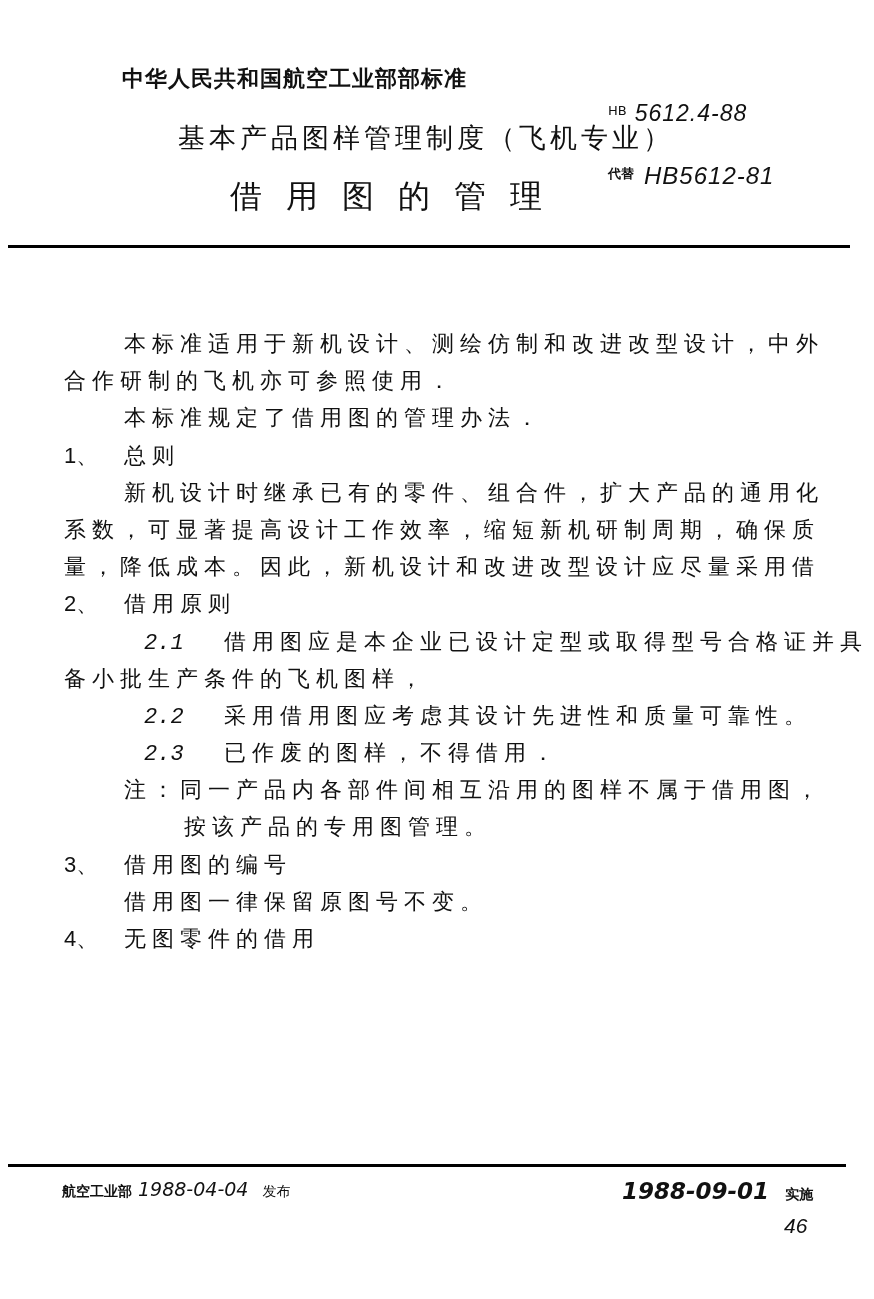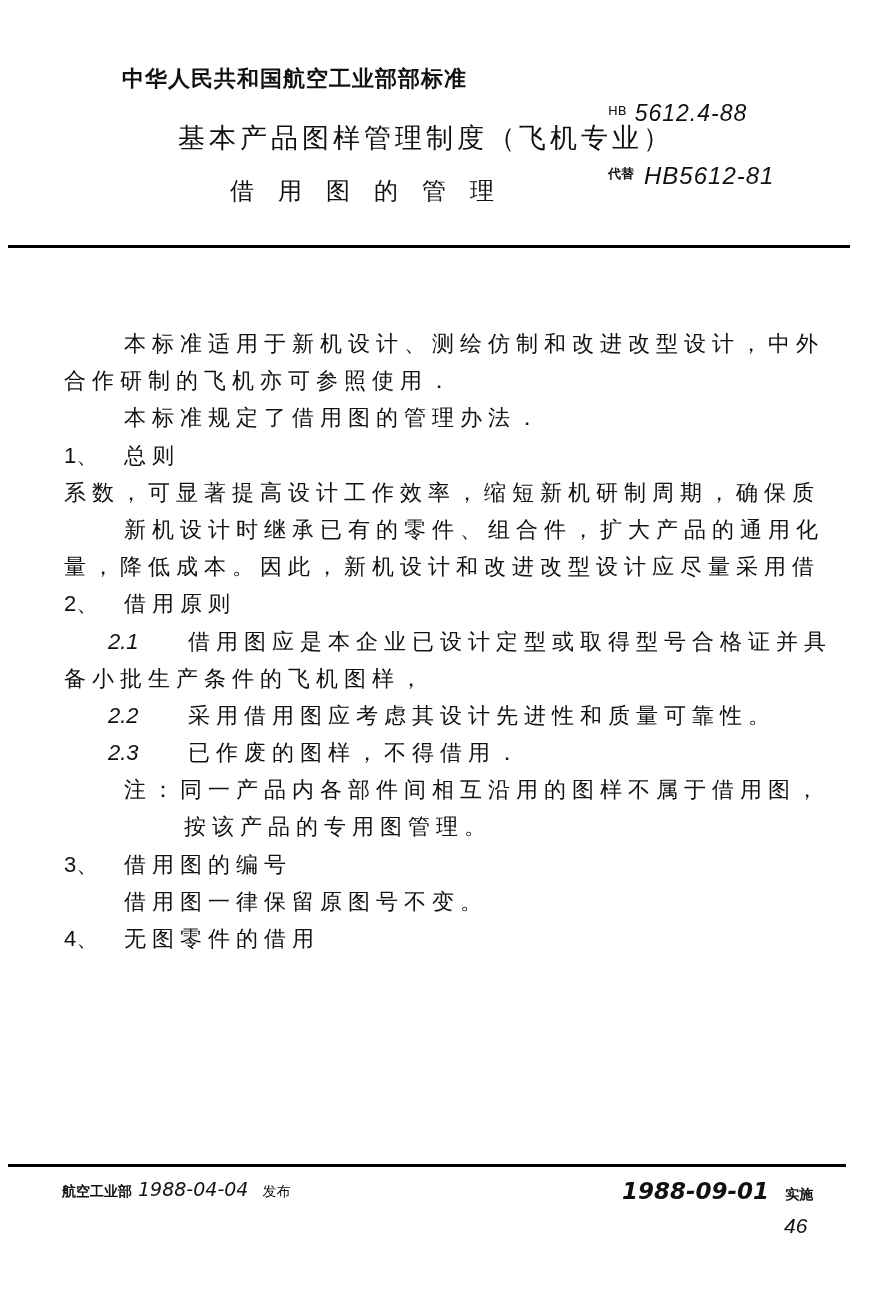--- a/index.html
+++ b/index.html
@@ -10,21 +10,21 @@
     }
     .abs { position: absolute; white-space: nowrap; }
     .issuer {
       left: 122px; top: 64px; font-size: 22px; font-weight: bold; letter-spacing: 1px;
     }
     .title1 {
       left: 178px; top: 120px; font-size: 27px; letter-spacing: 4px;
       font-family: "DejaVu Serif", "Liberation Serif", serif;
     }
     .title2 {
-      left: 230px; top: 175px; font-size: 24px; letter-spacing: 24px;
+      left: 230px; top: 175px; font-size: 32px; letter-spacing: 24px;
       font-family: "DejaVu Serif", "Liberation Serif", serif;
     }
     .std-no { left: 608px; top: 100px; font-size: 22px; }
     .std-no .prefix { font-size: 13px; margin-right: 8px; vertical-align: 6px; }
     .std-no .num { font-style: italic; font-family: "Liberation Sans", sans-serif; font-size: 23px; letter-spacing: 1px; }
     .replace-no { left: 608px; top: 162px; font-size: 22px; }
     .replace-no .prefix { font-size: 13px; margin-right: 10px; vertical-align: 6px; font-weight: bold; }
     .replace-no .num { font-style: italic; font-family: "Liberation Sans", sans-serif; font-size: 24px; letter-spacing: 1px; }
 
     .rule { position: absolute; left: 8px; width: 842px; height: 3px; background: #000; }
@@ -34,21 +34,21 @@
     .body-text {
       position: absolute; left: 64px; width: 760px; top: 325px;
       font-size: 22px; line-height: 37.2px; letter-spacing: 6px;
       font-family: "DejaVu Serif", "Liberation Serif", serif;
     }
     .line { white-space: nowrap; height: 37.2px; }
     .ind1 { padding-left: 60px; }
     .ind2 { padding-left: 44px; }
     .ind3 { padding-left: 60px; }
     .ind4 { padding-left: 120px; }
-    .num-label { display: inline-block; width: 80px; font-family: Liberation Sans, sans-serif; font-style: italic; letter-spacing: 0; }
+    .num-label { display: inline-block; width: 80px; font-family: Liberation Mono, monospace; font-style: italic; letter-spacing: 0; margin-left: 36px; }
     .sec-label { display: inline-block; width: 60px; font-family: "Liberation Sans", sans-serif; letter-spacing: 0; }
 
     .footer-left { left: 62px; top: 1178px; font-size: 14px; font-weight: bold; }
     .footer-left .date { font-style: italic; font-size: 19px; font-weight: normal; margin: 0 14px 0 6px; }
     .footer-left .pub { font-weight: normal; }
     .footer-right { left: 622px; top: 1178px; font-size: 14px; font-weight: bold; }
     .footer-right .date { font-style: italic; font-size: 23px; margin-right: 16px; }
     .page-num { left: 784px; top: 1214px; font-size: 21px; font-style: italic; font-family: "Liberation Sans", sans-serif; }
   </style>
 </head>
@@ -68,22 +68,22 @@
 <div class="rule top"></div>
 
 <div class="body-text">
   <div class="line ind1">本标准适用于新机设计、测绘仿制和改进改型设计，中外</div>
   <div class="line">合作研制的飞机亦可参照使用．</div>
   <div class="line ind1">本标准规定了借用图的管理办法．</div>
 
   <div class="line">
     <span class="sec-label">1、</span><span>总则</span>
   </div>
+  <div class="line ind1">新机设计时继承已有的零件、组合件，扩大产品的通用化</div>
   <div class="line">系数，可显著提高设计工作效率，缩短新机研制周期，确保质</div>
-  <div class="line ind1">新机设计时继承已有的零件、组合件，扩大产品的通用化</div>
   <div class="line">量，降低成本。因此，新机设计和改进改型设计应尽量采用借</div>
 
   <div class="line">
     <span class="sec-label">2、</span><span>借用原则</span>
   </div>
   <div class="line ind2">
     <span class="num-label">2.1</span><span>借用图应是本企业已设计定型或取得型号合格证并具</span>
   </div>
   <div class="line">备小批生产条件的飞机图样，</div>
   <div class="line ind2">

